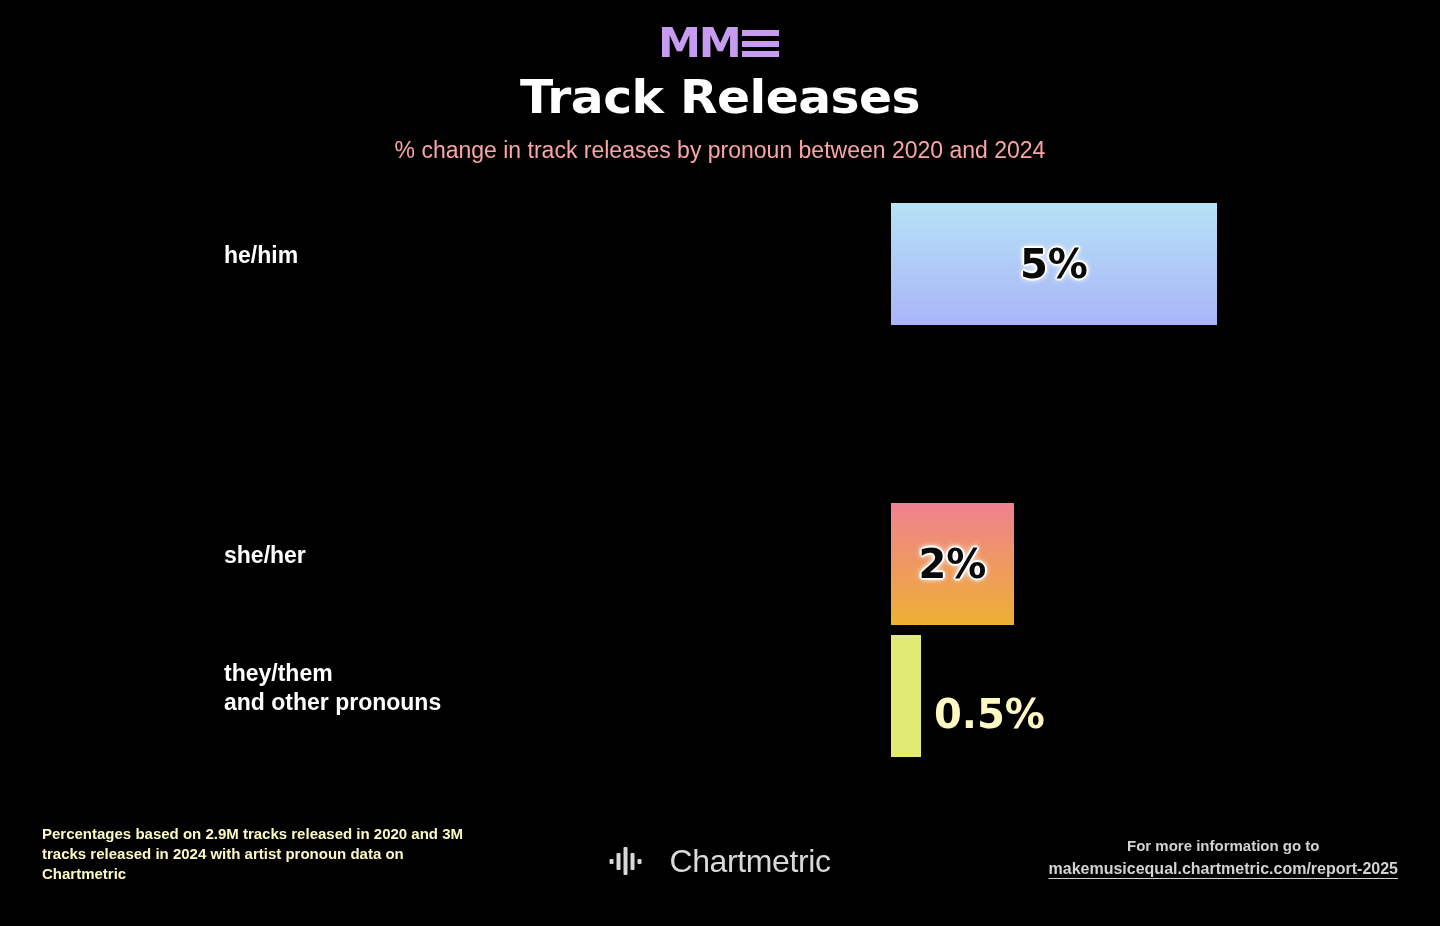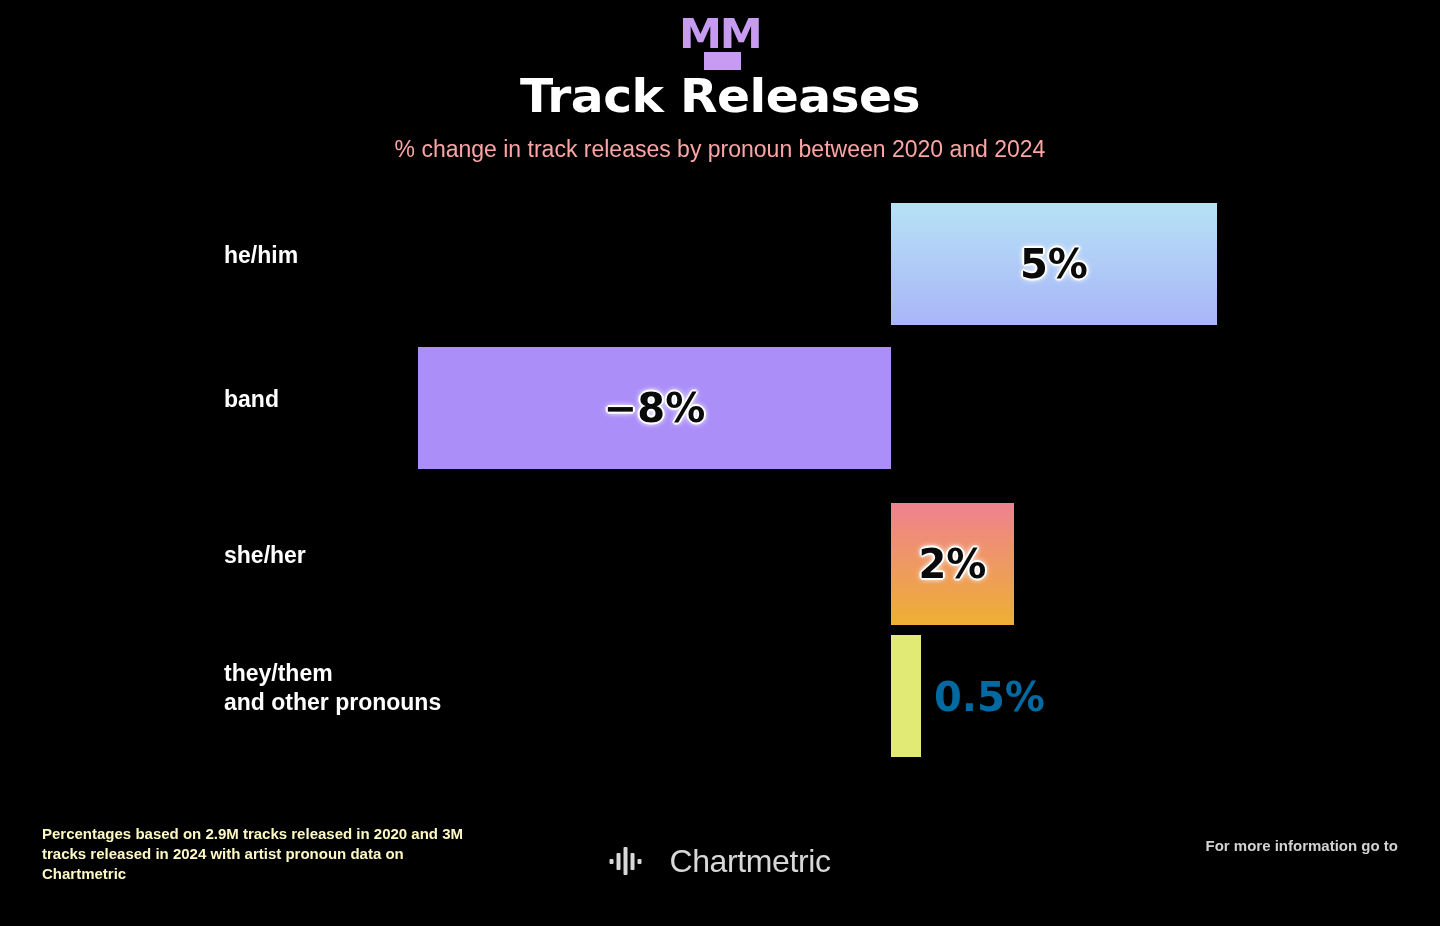--- a/index.html
+++ b/index.html
@@ -23,21 +23,20 @@
     padding-top: 26px;
     text-align: center;
   }
 
   .logo-mm {
     display: inline-flex;
     align-items: center;
     justify-content: center;
     gap: 0px;
     height: 34px;
-    flex-direction: column;
   }
   .logo-mm-text {
     font-family: "DejaVu Sans", sans-serif;
     font-weight: 700;
     font-size: 40px;
     line-height: 34px;
     letter-spacing: -2px;
     color: #c69bf0;
     transform: scaleX(1.08);
   }
@@ -121,21 +120,22 @@
       1px 1px 0 #fff, -1px 1px 0 #fff, 1px -1px 0 #fff, -1px -1px 0 #fff,
       2px 0 0 #fff, -2px 0 0 #fff, 0 2px 0 #fff, 0 -2px 0 #fff;
   }
 
   .bar-value-outside {
     position: absolute;
     font-family: "DejaVu Sans", sans-serif;
     font-weight: 700;
     font-size: 40px;
     line-height: 40px;
-    color: #0369a1;
+    color: #fef9c3;
+    margin-top: 17px;
   }
 
   
   .footer { position: absolute; left: 0; bottom: 0; width: 1440px; height: 130px; }
 
   .footnote {
     position: absolute;
     left: 42px;
     top: 28px;
     width: 430px;
@@ -222,26 +222,20 @@
 <div class="chart">
 
   <div class="bar-row" style="top:0px;height:150px;">
     <div class="bar-label" style="top:56px;">he/him</div>
     <div class="bar" style="left:891px; top:18px; width:326px; height:122px;
                 background:linear-gradient(180deg,#b6e2f5 0%,#a9b5f8 100%);">
       <span class="bar-value-inside">5%</span>
     </div>
   </div>
 
-  <div class="bar-row" style="top:144px;height:150px;">
-    <div class="bar-label" style="top:56px;">band</div>
-    <div class="bar" style="left:418px; top:18px; width:473px; height:122px; background:#ab8ef8;">
-      <span class="bar-value-inside">−8%</span>
-    </div>
-  </div>
 
   <div class="bar-row" style="top:300px;height:150px;">
     <div class="bar-label" style="top:56px;">she/her</div>
     <div class="bar" style="left:891px; top:18px; width:123px; height:122px;
                 background:linear-gradient(180deg,#ef8190 0%,#eeb033 100%);">
       <span class="bar-value-inside">2%</span>
     </div>
   </div>
 
   <div class="bar-row" style="top:432px;height:150px;">
@@ -263,15 +257,16 @@
         <span></span>
         <span></span>
         <span></span>
         <span></span>
     </span>
     <span class="brand-name">Chartmetric</span>
   </div>
 
   <div class="more-info">
     <span>For more information go to</span>
+    <a class="link" href="#">makemusicequal.chartmetric.com/report-2025</a>
   </div>
 
 </div>
 
 </body></html>

